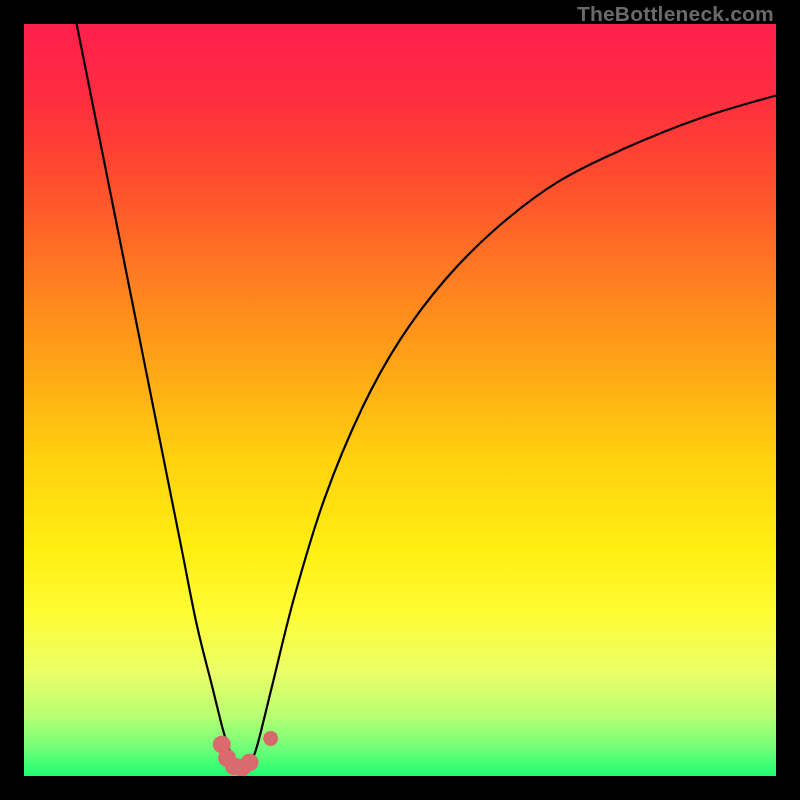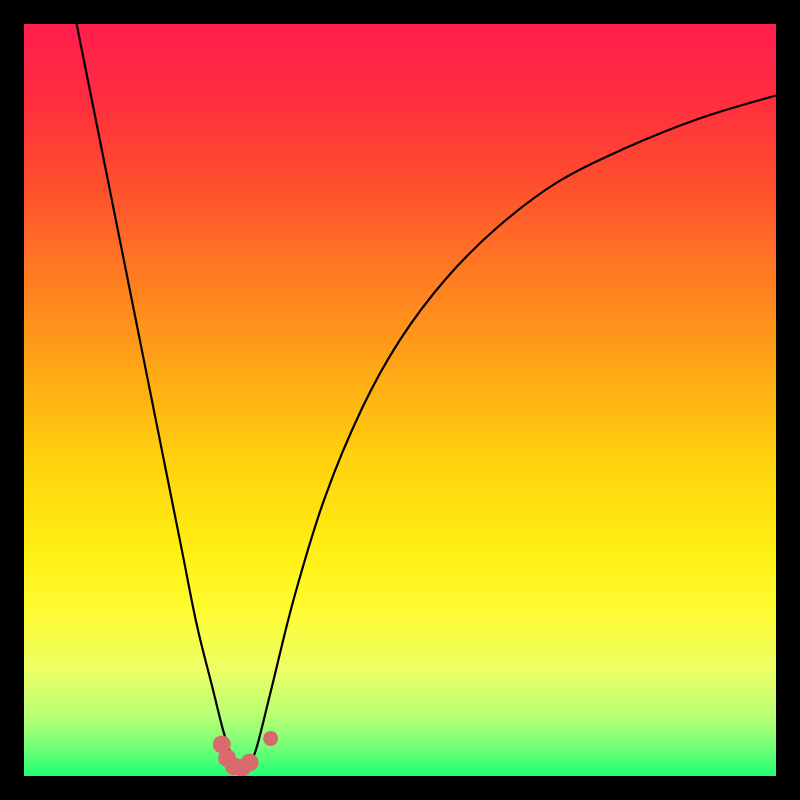--- a/index.html
+++ b/index.html
@@ -66,13 +66,14 @@
       <g id="markers">
           <circle cx="197.776" cy="720.4159999999999" r="9.024000000000001" fill="#d96a6d"></circle>
           <circle cx="203.04000000000002" cy="733.952" r="9.024000000000001" fill="#d96a6d"></circle>
           <circle cx="209.80799999999996" cy="742.224" r="9.024000000000001" fill="#d96a6d"></circle>
           <circle cx="218.07999999999998" cy="743.728" r="9.024000000000001" fill="#d96a6d"></circle>
           <circle cx="225.6" cy="738.4639999999999" r="9.024000000000001" fill="#d96a6d"></circle>
           <circle cx="246.65599999999998" cy="714.4" r="7.5200000000000005" fill="#d46a6c"></circle>
         </g>
     </svg>
   </div>
+  <div class="watermark">TheBottleneck.com</div>
 </div>
 
 </body></html>

